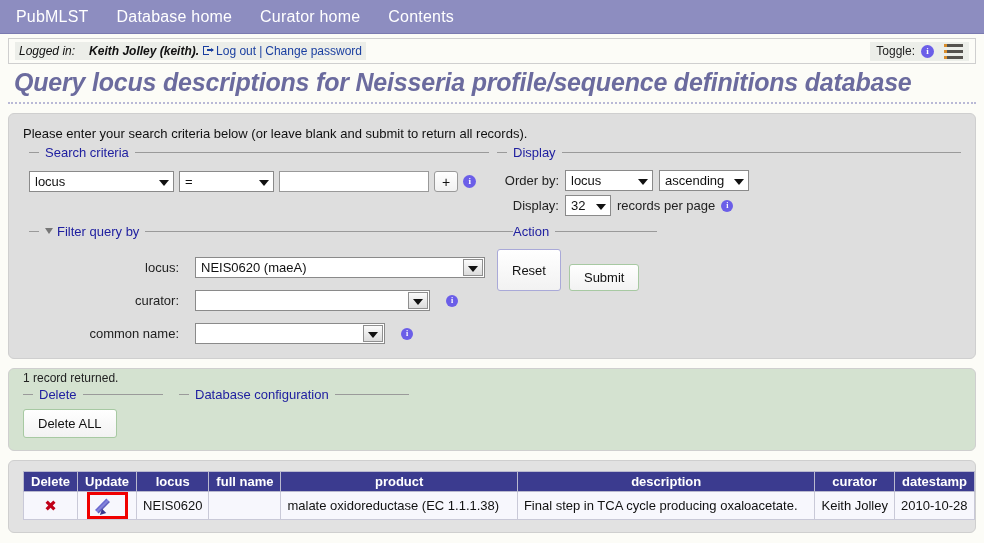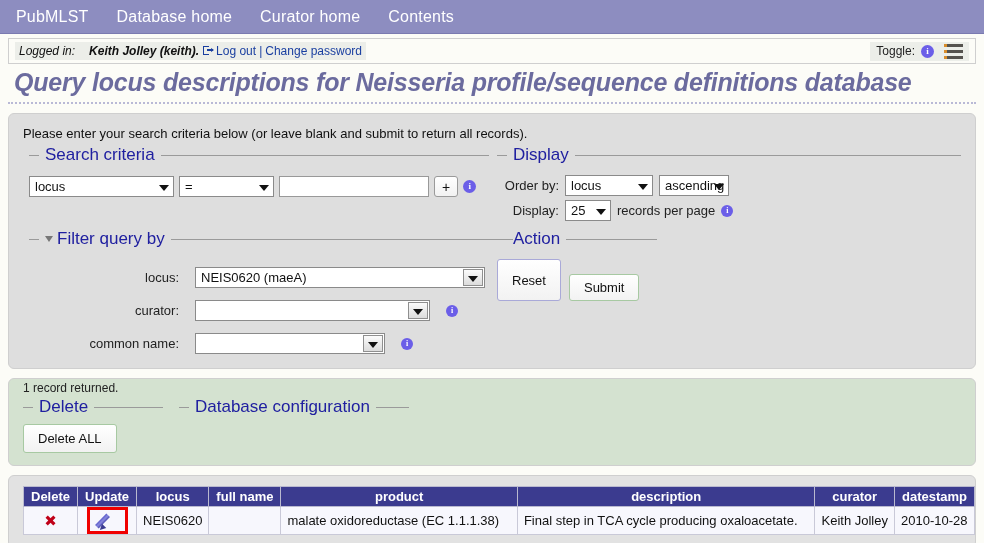--- a/index.html
+++ b/index.html
@@ -159,21 +159,21 @@
 
   
   fieldset {
     border: none;
     border-top: 1px solid #9a9a9a;
     margin: 0;
     padding: 6px 0 0 0;
   }
   legend {
     color: #2020a0;
-    font-size: 17px;
+    font-size: 13px;
     padding: 0 6px;
     margin-left: 10px;
   }
   legend .tri {
     display: inline-block;
     width: 0; height: 0;
     border-left: 4px solid transparent;
     border-right: 4px solid transparent;
     border-top: 6px solid #777;
     margin-right: 4px;
@@ -392,29 +392,29 @@
 
     <div class="col-right">
       <fieldset>
         <legend>Display</legend>
         <div class="display-row">
           <span class="dlabel">Order by:</span>
           <span class="sel" style="width:88px;">
             <span>locus</span>
             <span class="arrow"></span>
           </span>
-          <span class="sel" style="width:70px;">
+          <span class="sel" style="width:90px;">
             <span>ascending</span>
             <span class="arrow"></span>
           </span>
         </div>
         <div class="display-row">
           <span class="dlabel">Display:</span>
           <span class="sel" style="width:46px;">
-            <span>25</span>
+            <span>32</span>
             <span class="arrow"></span>
           </span>
           <span>records per page</span>
           <span class="info-icon sm">i</span>
         </div>
       </fieldset>
     </div>
   </div>
 
   <div class="form-row" style="margin-top:8px; padding-bottom:14px;justify-content:center;">

